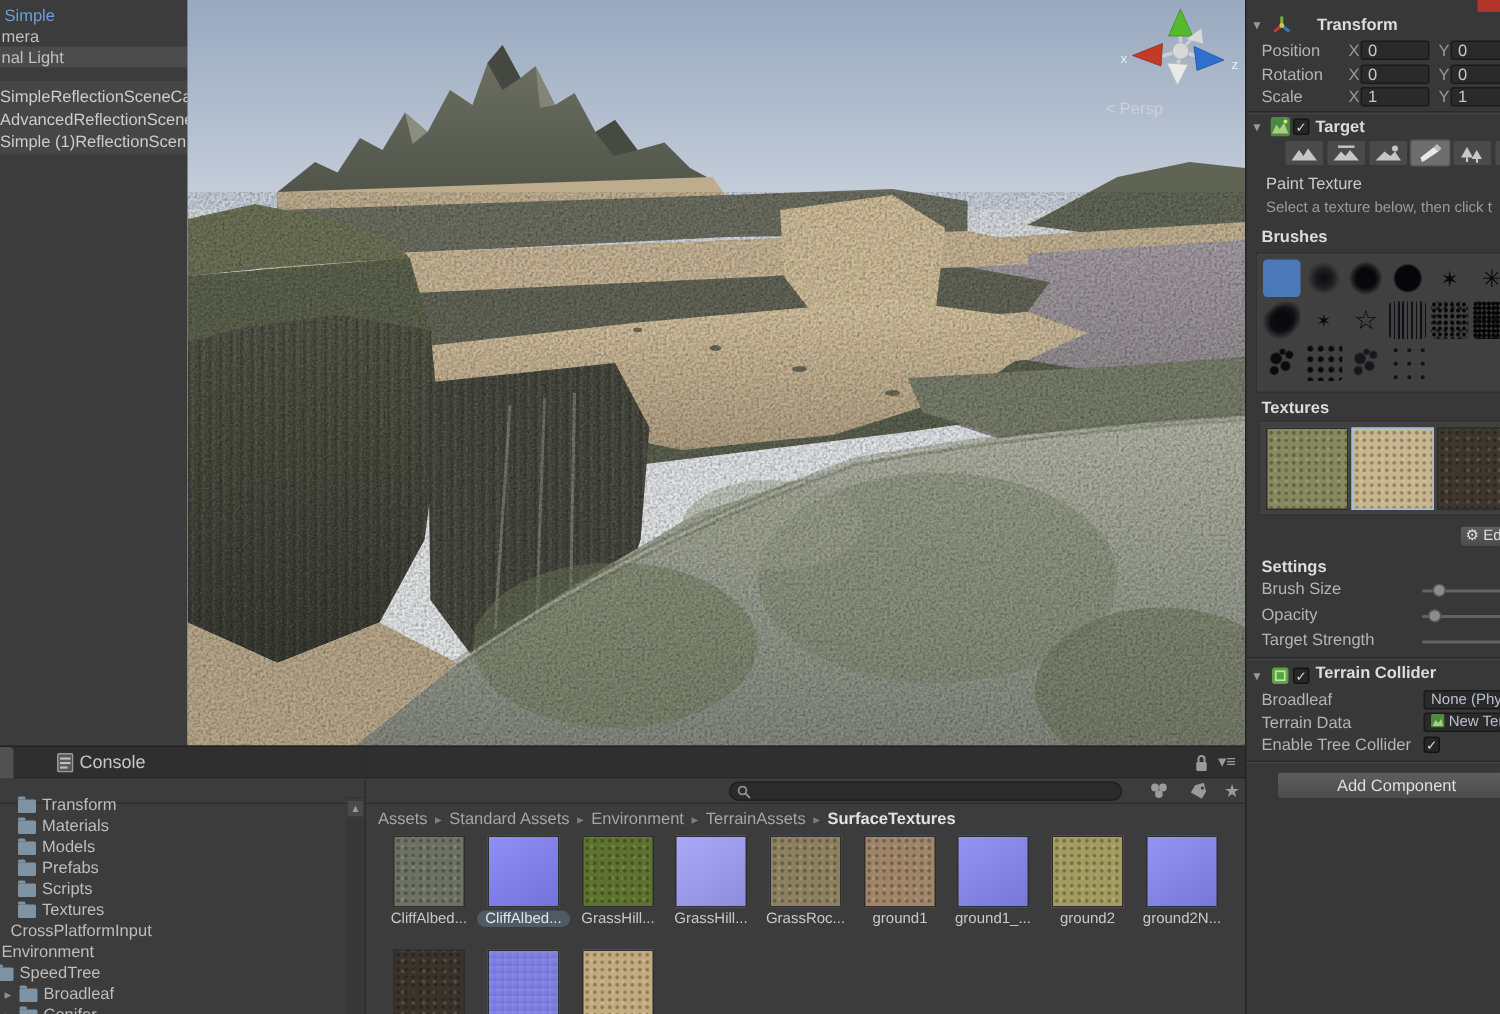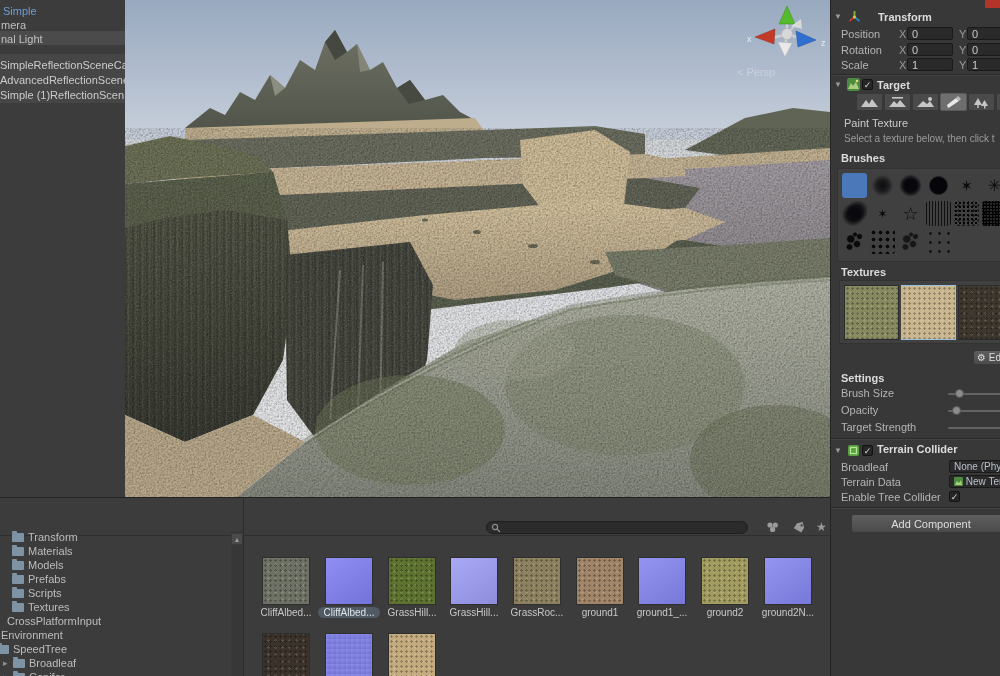--- a/index.html
+++ b/index.html
@@ -395,20 +395,41 @@
     <div class="row" style="top:490px">
       <span class="lab">Enable Tree Collider</span>
       <span class="cb" style="left:118px;top:1px">✓</span>
     </div>
     <div class="hr" style="top:507px"></div>
 
     <div class="btn" style="left:20px;top:514px;width:160px;height:19px;line-height:18px;font-size:11px">Add Component</div>
   </div>
 
   <div id="bottom" class="abs">
+    <div id="tabbar">
+      <div id="parttab"></div>
+      <div class="tab" style="left:38px">
+        <svg width="11" height="13">
+          <rect x="0.5" y="0.5" width="10" height="12" rx="1" fill="#585858" stroke="#9a9a9a"></rect>
+          <rect x="2" y="3" width="7" height="1.4" fill="#bdbdbd"></rect>
+          <rect x="2" y="6" width="7" height="1.4" fill="#bdbdbd"></rect>
+          <rect x="2" y="9" width="5" height="1.4" fill="#bdbdbd"></rect>
+        </svg>
+        <span>Console</span>
+      </div>
+      <div class="abs" style="left:796px;top:5px;width:10px;height:12px">
+        <svg width="10" height="13">
+            <path d="M3,5 L3,3 a2,2 0 0 1 4,0 L7,5" fill="none" stroke="#9a9a9a" stroke-width="1.4"></path>
+            <rect x="1.5" y="5" width="7" height="6" rx="1" fill="#9a9a9a"></rect>
+          </svg>
+      </div>
+      <div class="mini" style="left:812px;top:4px">
+        <span>▾</span><span>≡</span>
+      </div>
+    </div>
 
     <div id="toolbar2">
       <div id="search">
         <svg width="10" height="10">
           <circle cx="4" cy="4" r="2.6" fill="none" stroke="#8f8f8f" stroke-width="1.2"></circle>
           <path d="M6,6 L9,9" stroke="#8f8f8f" stroke-width="1.2"></path>
         </svg>
         <input type="text" style="">
       </div>
       <div class="mini" style="left:766px;top:2px">
@@ -472,20 +493,23 @@
         <span class="foldi" style="left:13px"></span>
         <span class="tlab" style="left:29px">Conifer</span>
       </div>
     </div>
 
     <div id="vscroll">
       <div id="vup">▲</div>
     </div>
     <div id="vdiv"></div>
 
+    <div id="crumbs">
+      <span class="seg">Assets</span><span class="sep">▸</span><span class="seg">Standard Assets</span><span class="sep">▸</span><span class="seg">Environment</span><span class="sep">▸</span><span class="seg">TerrainAssets</span><span class="sep">▸</span><span class="seg last">SurfaceTextures</span>
+    </div>
 
     <div class="gitem" style="left:262px">
       <div class="gthumb grainy" style="background-color: rgb(110, 114, 101);"></div>
       <div class="glab"><span>CliffAlbed...</span></div>
     </div>
     <div class="gitem" style="left:325px">
       <div class="gthumb nm" style="background-color: rgb(127, 127, 242);"></div>
       <div class="glab"><span class="pill">CliffAlbed...</span></div>
     </div>
     <div class="gitem" style="left:388px">

